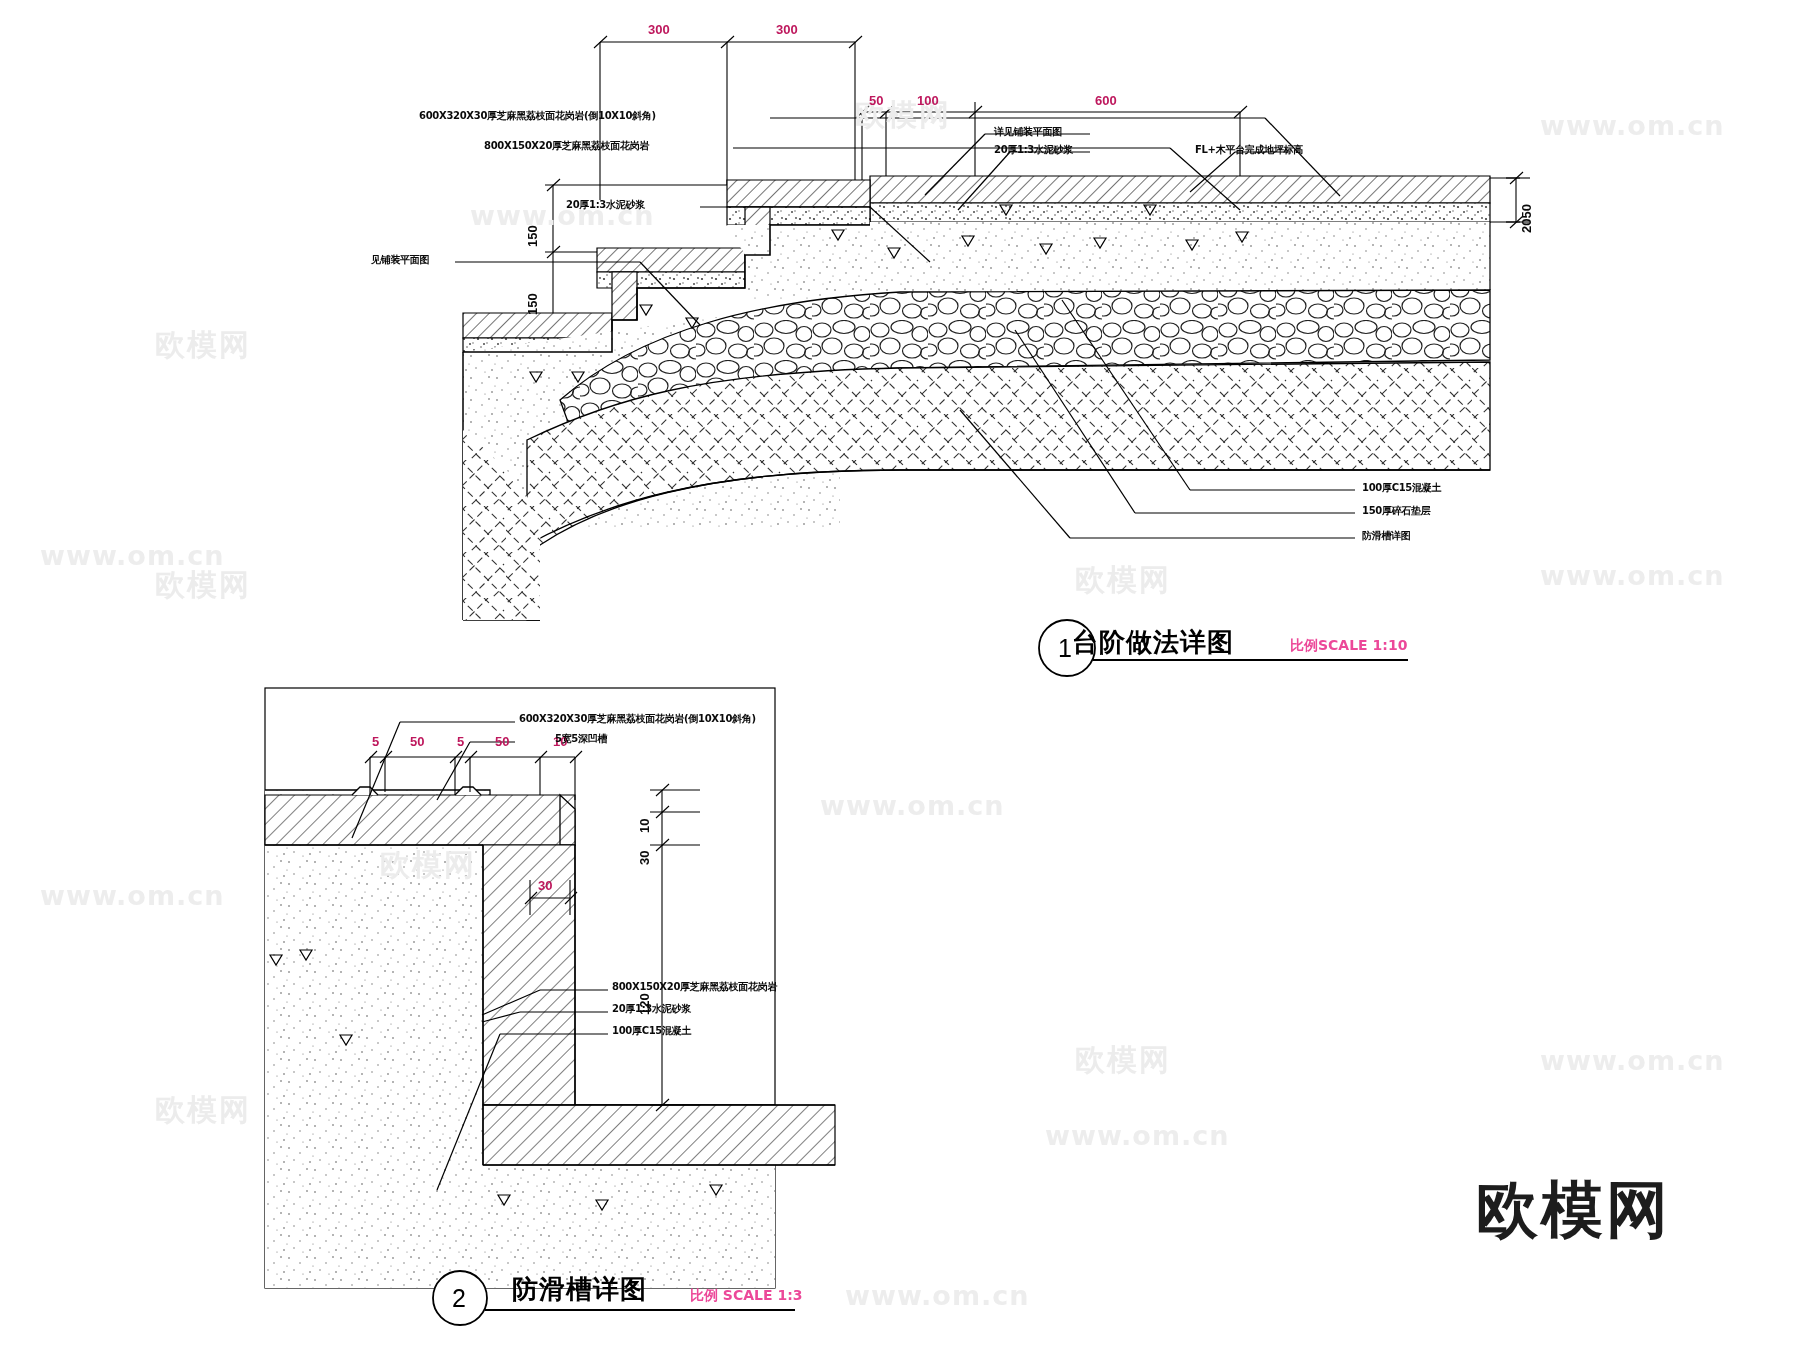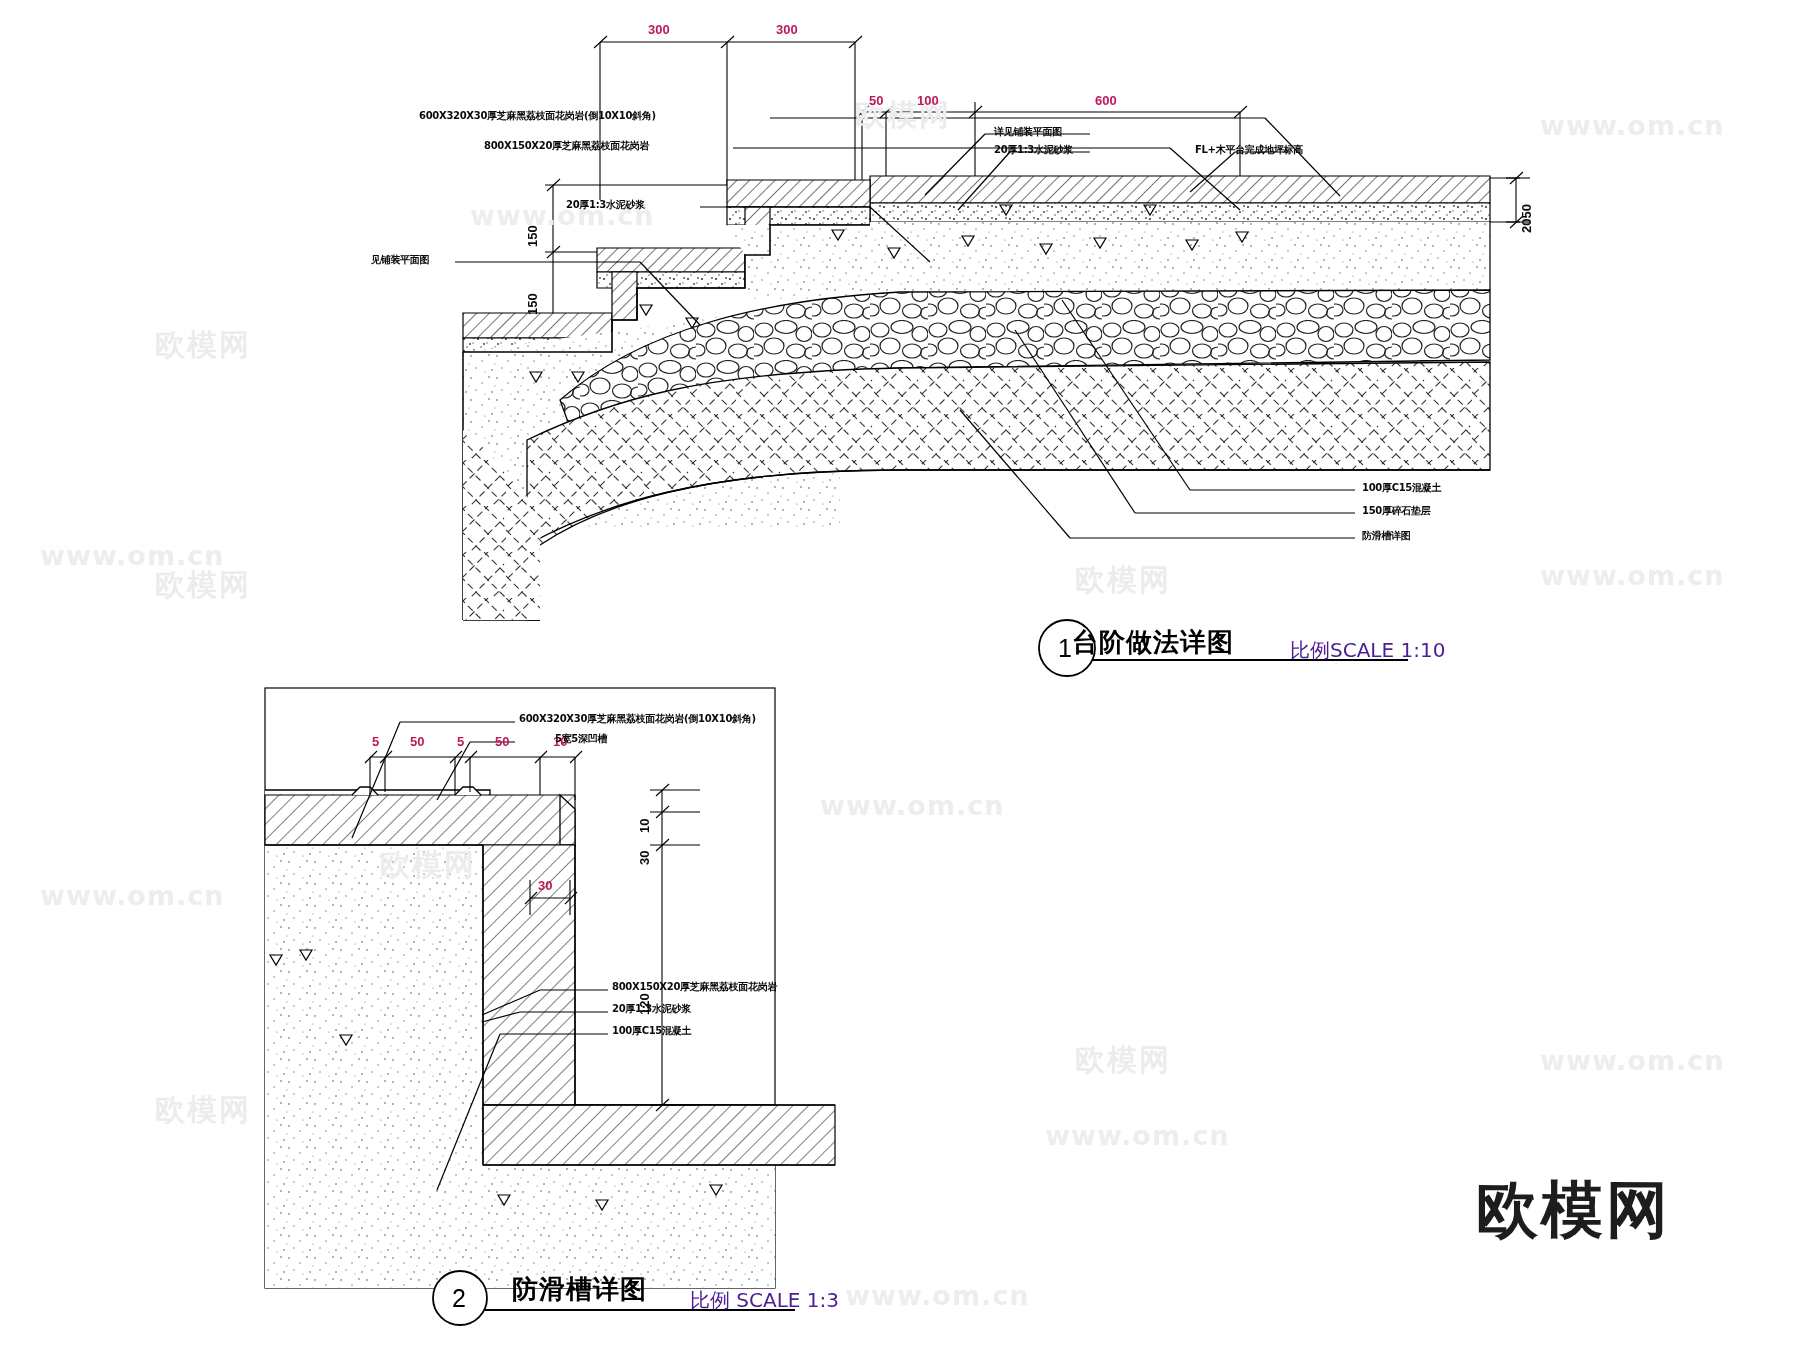--- a/index.html
+++ b/index.html
@@ -11,22 +11,22 @@
   .lbl{position:absolute;white-space:nowrap;font-weight:bold;color:#0a0a0a;
        letter-spacing:-0.3px;line-height:1;}
   .lbl-cn{font-size:10px;font-family:"DejaVu Sans",sans-serif;font-weight:bold;}
   .dim{position:absolute;white-space:nowrap;font-size:13px;font-weight:bold;
        font-family:"Liberation Sans",sans-serif;color:#be185d;}
   .dimv{position:absolute;white-space:nowrap;font-size:13px;font-weight:bold;
         font-family:"Liberation Sans",sans-serif;color:#0a0a0a;
         transform-origin:left bottom;transform:rotate(-90deg);}
   .title-cn{position:absolute;white-space:nowrap;font-size:26px;font-weight:bold;
             font-family:"DejaVu Sans",sans-serif;letter-spacing:1px;color:#000;}
-  .title-scale{position:absolute;white-space:nowrap;font-size:20px;font-weight:normal;
-               font-family:"DejaVu Sans",sans-serif;color:#4c1d95;}
+  .title-scale{position:absolute;white-space:nowrap;font-size:14px;font-weight:bold;
+               font-family:"DejaVu Sans",sans-serif;color:#ec4899;}
   .bubnum{position:absolute;white-space:nowrap;font-size:25px;font-weight:normal;
           font-family:"Liberation Sans",sans-serif;color:#000;}
   
   .wm{position:absolute;white-space:nowrap;color:#e9e9e9;font-weight:bold;
       font-family:"DejaVu Sans",sans-serif;pointer-events:none;user-select:none;}
   .wm-om{font-size:27px;letter-spacing:1px;color:#ededed;}
   .wm-cn{font-size:30px;letter-spacing:2px;color:#ececec;}
   .wm-brand{position:absolute;font-size:62px;font-weight:bold;color:#1d1d1d;
             font-family:"DejaVu Sans",sans-serif;letter-spacing:3px;}
 </style>

